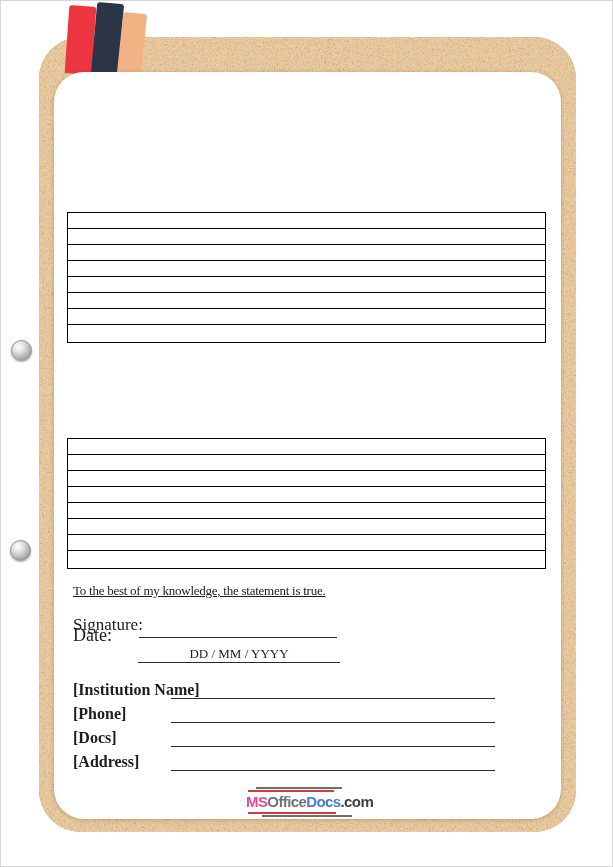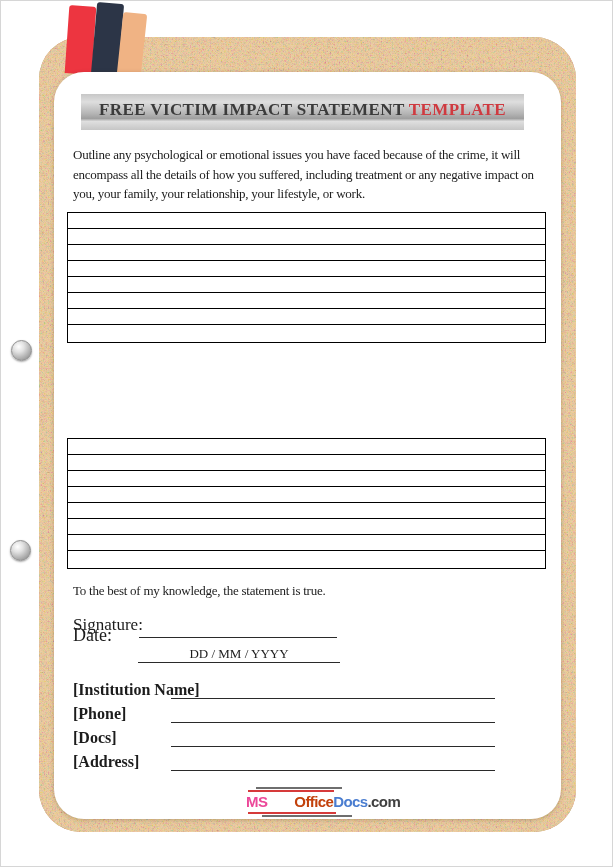--- a/index.html
+++ b/index.html
@@ -55,21 +55,21 @@
 
   .ruled-table {
     position: absolute; left: 13px; width: 479px; height: 131px;
     border: 1.5px solid #000;
   }
   .table-1 { top: 140px; }
   .table-2 { top: 366px; }
   .ruled-row { height: 16px; border-bottom: 1.5px solid #000; }
   .ruled-row:last-child { border-bottom: none; }
 
-  .truth { position: absolute; left: 19px; top: 511px; font-size: 13px; color: #1c1c1c; letter-spacing: -0.25px; }
+  .truth { position: absolute; left: 19px; top: 511px; font-size: 13px; color: #1c1c1c; letter-spacing: -0.25px; text-decoration: underline; }
 
   .sig-label  { position: absolute; left: 19px; top: 543px; font-size: 17px; color: #1c1c1c; }
   .sig-line   { position: absolute; left: 85px; top: 551px; width: 198px; height: 15px; border-bottom: 1.4px solid #2a2a2a; }
   .date-label { position: absolute; left: 19px; top: 553px; font-size: 18px; color: #1c1c1c; }
   .date-line  {
     position: absolute; left: 84px; top: 574px; width: 202px; height: 17px;
     border-bottom: 1.4px solid #2a2a2a; text-align: center;
     font-size: 13px; color: #1c1c1c;
   }
 
@@ -83,21 +83,21 @@
   .logo-rule { position: absolute; }
   .lr-top-gray { left: 10px; top: 1px;  width: 86px; height: 2px; background: #6e6e6e; }
   .lr-top-red  { left: 2px;  top: 4px;  width: 86px; height: 2px; background: #d63a3a; }
   .lr-bot-red  { left: 2px;  top: 26px; width: 88px; height: 2px; background: #d63a3a; }
   .lr-bot-gray { left: 16px; top: 29px; width: 90px; height: 2px; background: #6e6e6e; }
   .logo-text {
     position: absolute; left: 0; top: 7px; width: 130px; text-align: left;
     font-weight: bold; font-size: 15px; letter-spacing: -0.6px; white-space: nowrap;
   }
   .logo-ms   { color: #ec4899; }
-  .logo-office { color: #c2410c; padding-left: 27px; }
+  .logo-office { color: #737373; }
   .logo-docs { color: #4a7dd0; }
   .logo-com  { color: #404040; }
 </style>
 </head>
 <body>
 
 <div class="frame">
 
   <svg class="board-svg" width="537" height="795" viewBox="0 0 537 795">
     <defs>
@@ -122,25 +122,21 @@
 
   <div class="book book-red"></div>
   <div class="book book-navy"></div>
   <div class="book book-tan"></div>
 
   <div class="grommet grommet-1"></div>
   <div class="grommet grommet-2"></div>
 
   <div class="page">
 
-    <div class="title-bar">
-      <span>FREE VICTIM IMPACT STATEMENT </span><span class="title-highlight">TEMPLATE</span>
-    </div>
 
-    <div class="para para-1">Outline any psychological or emotional issues you have faced because of the crime, it will encompass all the details of how you suffered, including treatment or any negative impact on you, your family, your relationship, your lifestyle, or work.</div>
 
     <div class="ruled-table table-1">
       <div class="ruled-row"></div>
       <div class="ruled-row"></div>
       <div class="ruled-row"></div>
       <div class="ruled-row"></div>
       <div class="ruled-row"></div>
       <div class="ruled-row"></div>
       <div class="ruled-row"></div>
       <div class="ruled-row"></div>

